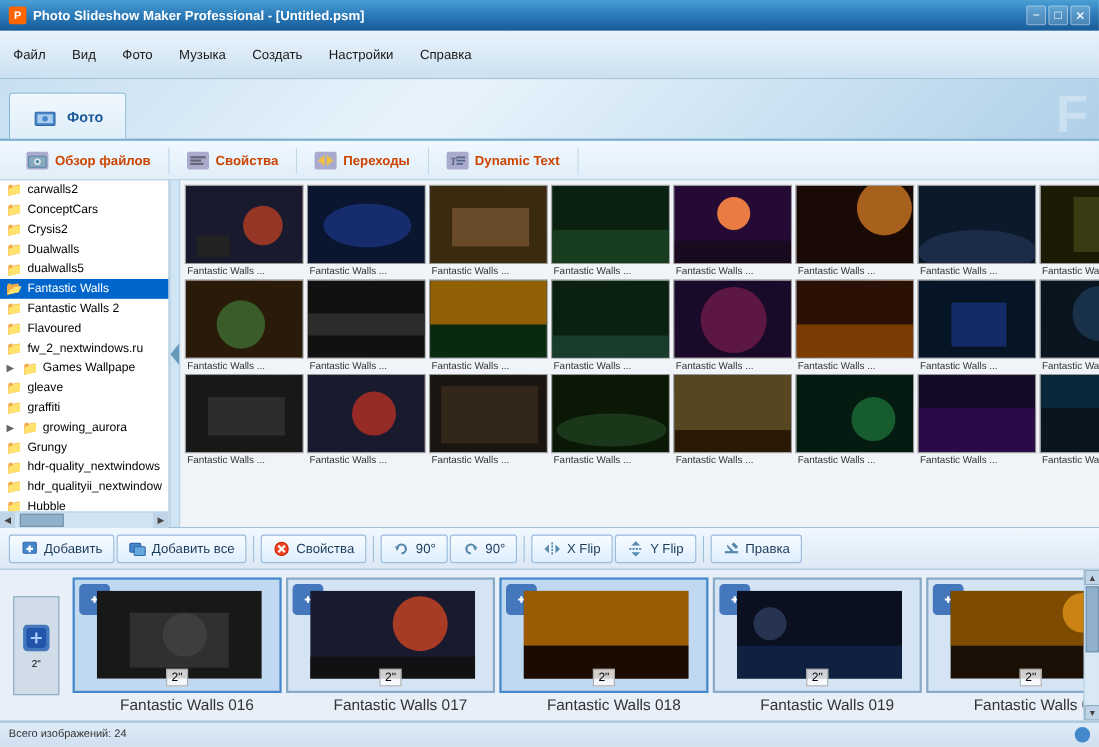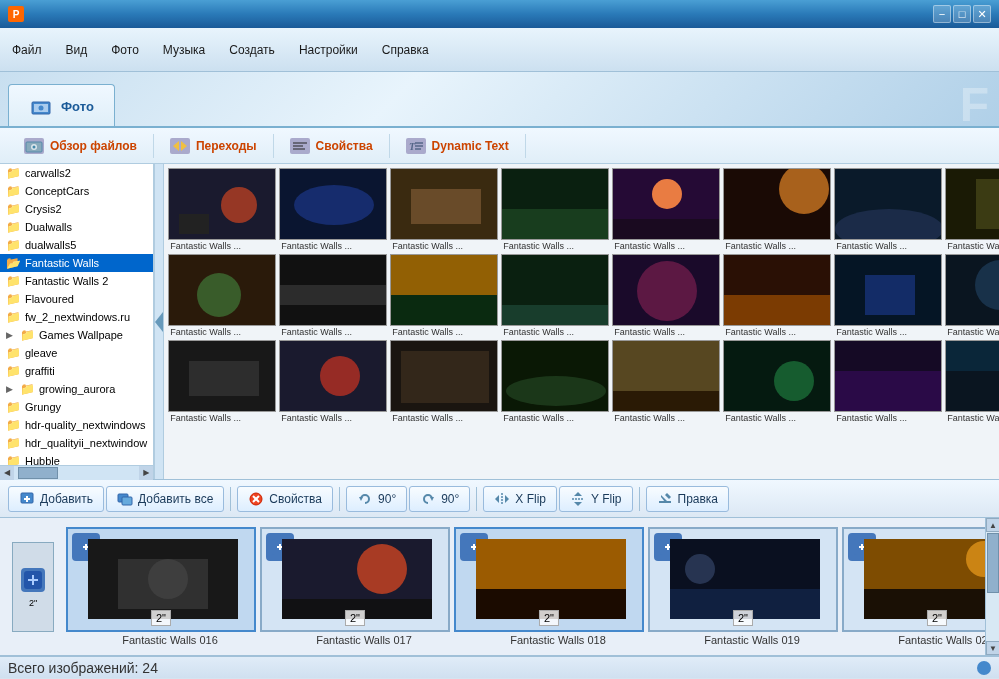--- a/index.html
+++ b/index.html
@@ -98,45 +98,46 @@
     .action-sep { width: 1px; height: 24px; background: #a0c0d8; margin: 0 4px; }
 
     
     .slideshow-area { height: 138px; background: #e8eff8; border-bottom: 1px solid #a0c0d8; display: flex; flex-direction: column; }
     .slideshow-scroll { flex: 1; overflow-x: hidden; display: flex; align-items: center; padding: 4px 8px; gap: 4px; overflow-y: hidden; }
     .slide-item { display: flex; flex-direction: column; align-items: center; flex-shrink: 0; width: 190px; }
     .slide-thumb-area { width: 190px; height: 105px; background: #d4e4f4; border: 2px solid #88aac8; position: relative; display: flex; align-items: center; justify-content: center; }
     .slide-thumb-area.selected { border: 2px solid #4488cc; background: #c0d8f0; }
     .slide-icon { position: absolute; top: 4px; left: 4px; width: 28px; height: 28px; background: #4477bb; border-radius: 4px; display: flex; align-items: center; justify-content: center; }
     .slide-duration { position: absolute; bottom: 4px; left: 50%; transform: translateX(-50%); background: rgba(255,255,255,0.8); font-size: 11px; padding: 1px 4px; border: 1px solid #aaa; }
-    .slide-label { font-size: 11px; color: #333; margin-top: 2px; text-align: center; margin-left: 18px; }
+    .slide-label { font-size: 14px; color: #333; margin-top: 2px; text-align: center; margin-left: 18px; }
 
     
     .status-bar { background: linear-gradient(to bottom, #e0ecf8, #d0e0f0); height: 22px; display: flex; align-items: center; padding: 0 8px; border-top: 1px solid #a0c0d8; }
-    .status-text { font-size: 14px; color: #333; }
+    .status-text { font-size: 10px; color: #333; }
     .status-icon { margin-left: auto; width: 14px; height: 14px; background: #4488cc; border-radius: 50%; }
 
     
     ::-webkit-scrollbar { width: 14px; height: 14px; }
     ::-webkit-scrollbar-track { background: #d0e0f0; }
     ::-webkit-scrollbar-thumb { background: #90b0d0; border: 1px solid #7090b0; }
 
     .bottom-vscroll { width: 14px; background: #d0e0f0; border-left: 1px solid #a0c0d8; }
 
     .folder-hscroll { height: 14px; background: #d8e8f4; display: flex; align-items: center; border-top: 1px solid #b0cce0; }
     .hscroll-track { flex: 1; background: #d0e4f4; height: 14px; position: relative; }
     .hscroll-thumb { position: absolute; left: 4px; top: 1px; width: 40px; height: 12px; background: #90b0cc; border: 1px solid #7090aa; }
     .hscroll-btn { width: 14px; height: 14px; background: #c0d4e8; display: flex; align-items: center; justify-content: center; font-size: 8px; color: #444; cursor: pointer; flex-shrink: 0; }
   </style>
 </head>
 <body>
 
 <div class="title-bar">
   <div class="title-bar-left">
     <div class="title-icon">P</div>
+    <span>Photo Slideshow Maker Professional - [Untitled.psm]</span>
   </div>
   <div class="title-controls">
     <div class="title-btn">−</div>
     <div class="title-btn">□</div>
     <div class="title-btn">✕</div>
   </div>
 </div>
 
 <div class="menu-bar">
   <span class="menu-item">Файл</span>
@@ -168,35 +169,35 @@
           <rect x="1" y="3" width="16" height="10" rx="1" fill="#88aabb" stroke="#5588aa"></rect>
           <circle cx="9" cy="8" r="3" fill="#ffffff" opacity="0.7"></circle>
           <circle cx="9" cy="8" r="1.5" fill="#4488aa"></circle>
         </svg>
     </div>
     <span style="color:#cc4400;font-weight:bold;">Обзор файлов</span>
   </div>
   <div class="sub-tool">
     <div class="sub-tool-icon">
       <svg width="18" height="14" viewBox="0 0 18 14">
-          <polygon points="2,7 8,2 8,12" fill="#f0c040"></polygon>
-          <polygon points="16,7 10,2 10,12" fill="#f0c040"></polygon>
-        </svg>
-    </div>
-    <span>Переходы</span>
-  </div>
-  <div class="sub-tool">
-    <div class="sub-tool-icon">
-      <svg width="18" height="14" viewBox="0 0 18 14">
           <rect x="2" y="3" width="14" height="2" fill="#667"></rect>
           <rect x="2" y="6" width="10" height="2" fill="#667"></rect>
           <rect x="2" y="9" width="12" height="2" fill="#667"></rect>
         </svg>
     </div>
     <span>Свойства</span>
+  </div>
+  <div class="sub-tool">
+    <div class="sub-tool-icon">
+      <svg width="18" height="14" viewBox="0 0 18 14">
+          <polygon points="2,7 8,2 8,12" fill="#f0c040"></polygon>
+          <polygon points="16,7 10,2 10,12" fill="#f0c040"></polygon>
+        </svg>
+    </div>
+    <span>Переходы</span>
   </div>
   <div class="sub-tool">
     <div class="sub-tool-icon">
       <svg width="18" height="14" viewBox="0 0 18 14">
           <text x="2" y="11" font-size="10" fill="#556688" font-family="serif" font-style="italic">T</text>
           <line x1="8" y1="4" x2="16" y2="4" stroke="#556688" stroke-width="1.5"></line>
           <line x1="8" y1="7" x2="16" y2="7" stroke="#556688" stroke-width="1.5"></line>
           <line x1="8" y1="10" x2="14" y2="10" stroke="#556688" stroke-width="1.5"></line>
         </svg>
     </div>

